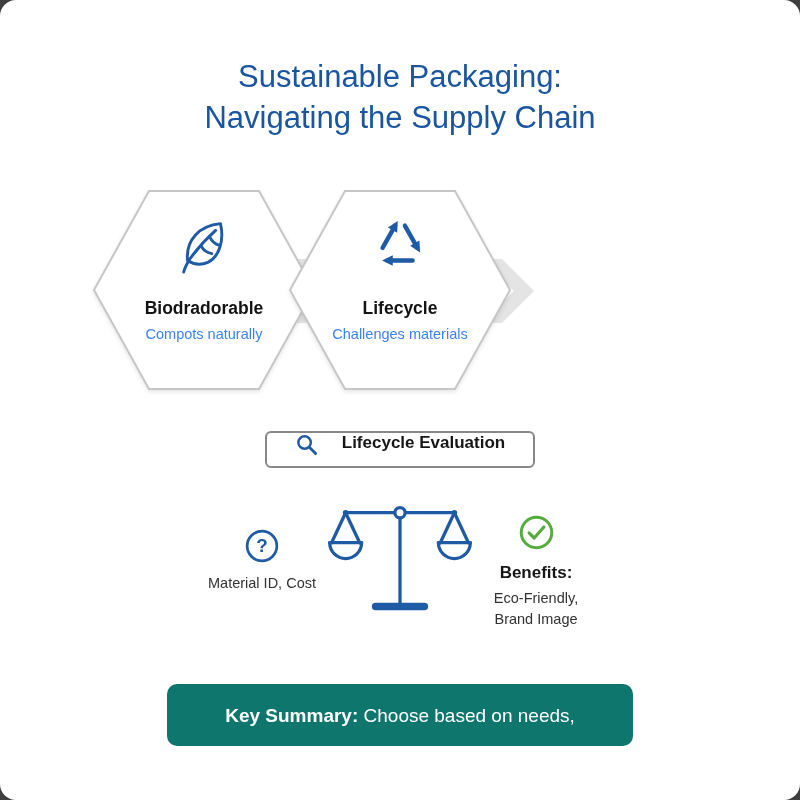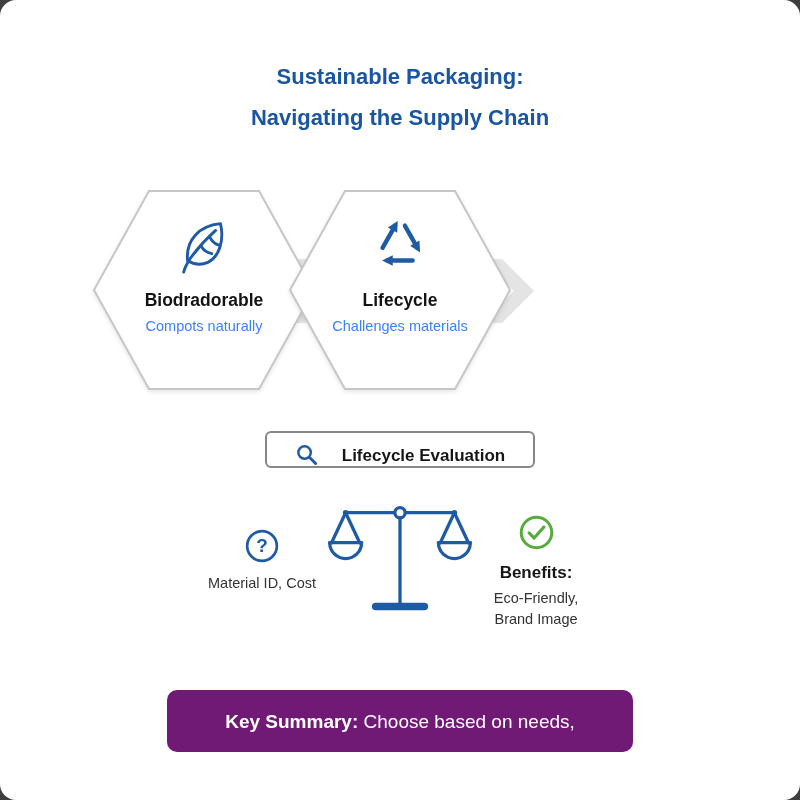--- a/index.html
+++ b/index.html
@@ -2,47 +2,47 @@
 <html><head>
 <meta charset="utf-8">
 <style>
   html,body{margin:0;padding:0;}
   body{background:#3e3e3e;width:800px;height:800px;}
   .canvas{position:relative;width:800px;height:800px;background:#ffffff;border-radius:16px;overflow:hidden;
           font-family:"Liberation Sans",sans-serif;}
   svg text{font-family:"Liberation Sans",sans-serif;}
 
   .title{position:absolute;top:56px;left:0;width:100%;text-align:center;
-         color:#1955a0;font-size:22px;font-weight:bold;line-height:41px;}
+         color:#1955a0;font-size:31px;font-weight:normal;line-height:41px;}
 
   .hex-row{position:absolute;left:92px;top:188px;width:616px;height:206px;}
   .hex{position:absolute;top:0;width:224px;height:204px;z-index:1;}
   .hex-shape{position:absolute;left:0;top:0;filter:drop-shadow(0 2px 2px rgba(0,0,0,0.10));}
   .hex-content{position:absolute;left:0;top:0;width:100%;height:100%;display:flex;flex-direction:column;
                align-items:center;padding-top:24px;box-sizing:border-box;z-index:2;}
   .hex-icon{height:64px;display:flex;align-items:center;justify-content:center;margin-bottom:12px;}
-  .hex-label{font-size:17.5px;font-weight:bold;color:#141414;margin-top:2px;}
+  .hex-label{font-size:17.5px;font-weight:bold;color:#141414;margin-top:10px;}
   .hex-sub{font-size:14.5px;color:#3b82f6;margin-top:7px;}
   .chevron{position:absolute;top:71px;z-index:0;}
 
   .lifecycle-box{position:absolute;left:265px;top:431px;width:270px;height:37px;background:#fff;
-                 border:2px solid #888888;border-radius:6px;display:flex;align-items:flex-end;
+                 border:2px solid #888888;border-radius:6px;display:flex;align-items:flex-start;
                  justify-content:center;gap:24px;box-sizing:border-box;}
   .lifecycle-label{font-size:17px;font-weight:bold;color:#161616;}
 
   .scale{position:absolute;left:325px;top:490px;}
   .side-group{position:absolute;text-align:center;}
   .challenges{left:178px;top:528px;width:168px;}
   .benefits{left:456px;top:514px;width:160px;}
   .group-label{font-size:17px;font-weight:bold;color:#161616;margin-top:8px;}
   .group-detail{font-size:14.5px;color:#333333;margin-top:5px;line-height:21px;}
 
-  .banner{position:absolute;left:167px;top:684px;width:466px;height:62px;background:#701a75;
+  .banner{position:absolute;left:167px;top:684px;width:466px;height:62px;background:#0f766e;
           border-radius:10px;color:#ffffff;text-align:center;font-size:19px;line-height:27px;
-          display:flex;flex-direction:column;justify-content:center;margin-top:6px;}
+          display:flex;flex-direction:column;justify-content:center;}
   .banner .bold{font-weight:bold;}
 </style>
 </head>
 <body>
 
 <div class="canvas">
 
   <div class="title">
     <div>Sustainable Packaging:</div>
     <div>Navigating the Supply Chain</div>

